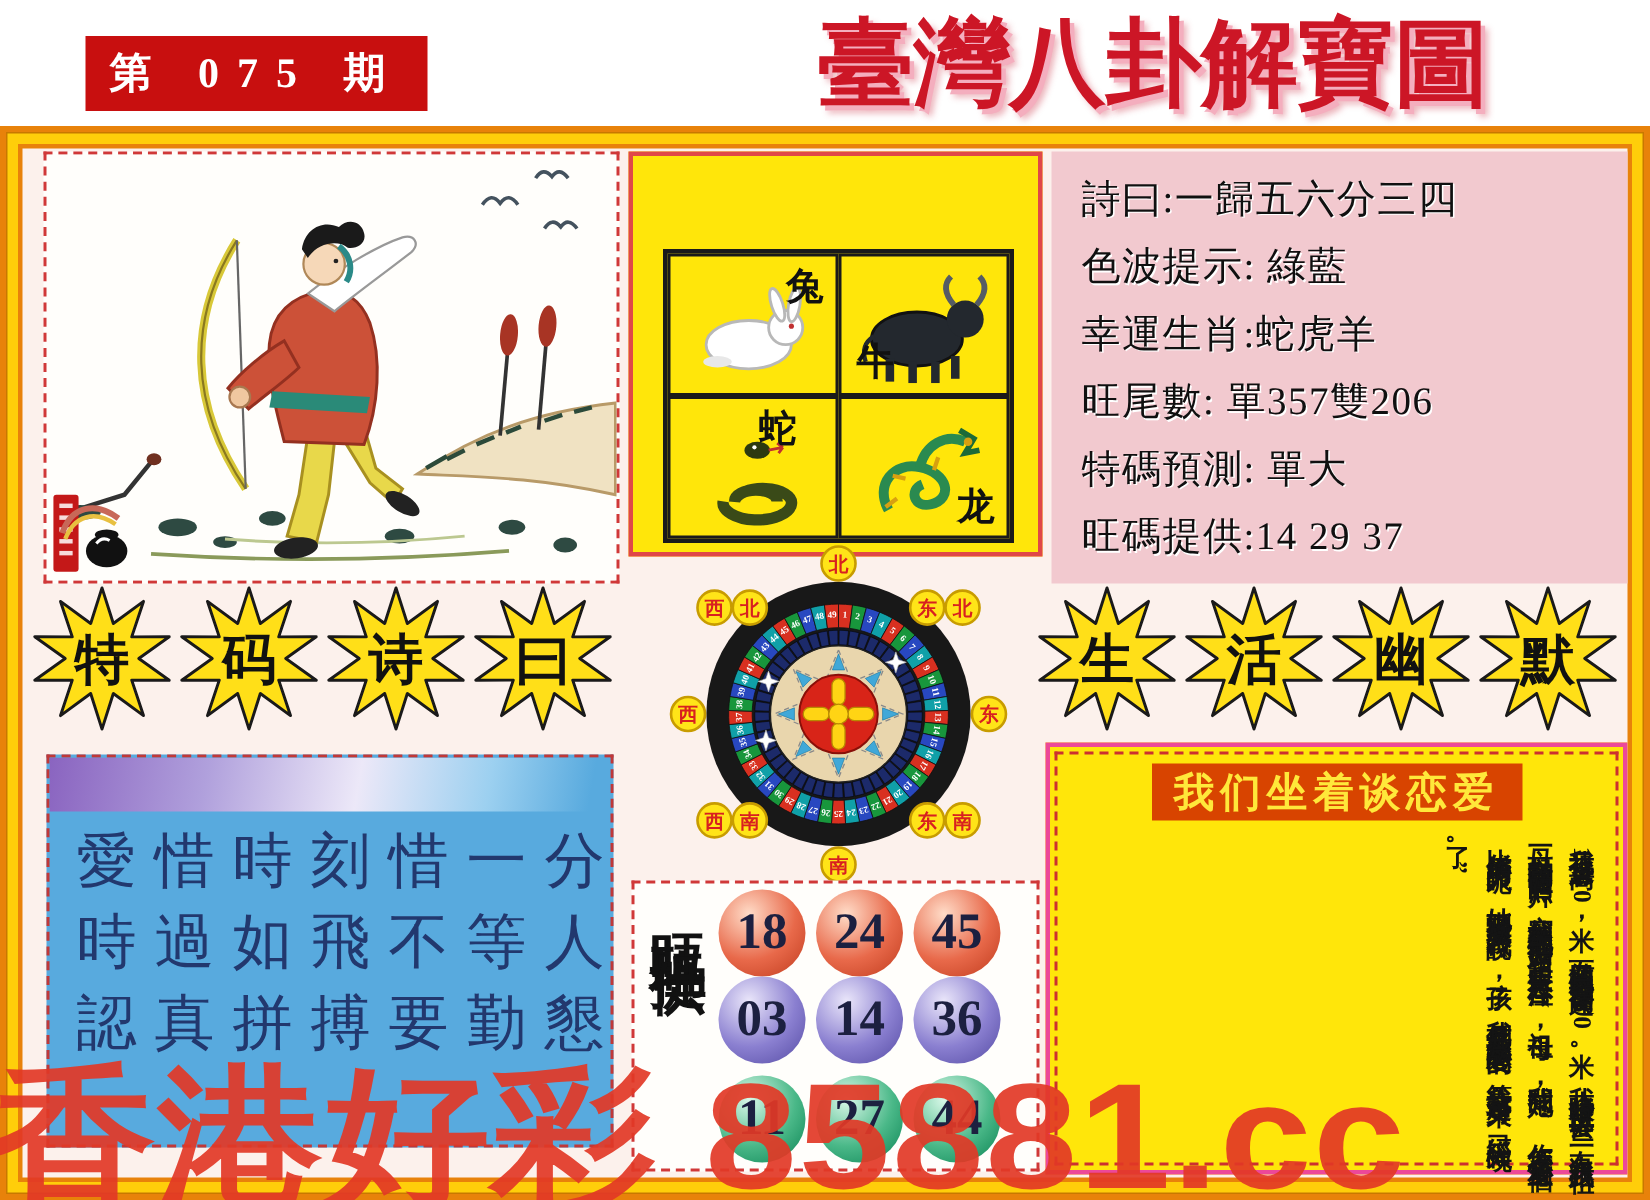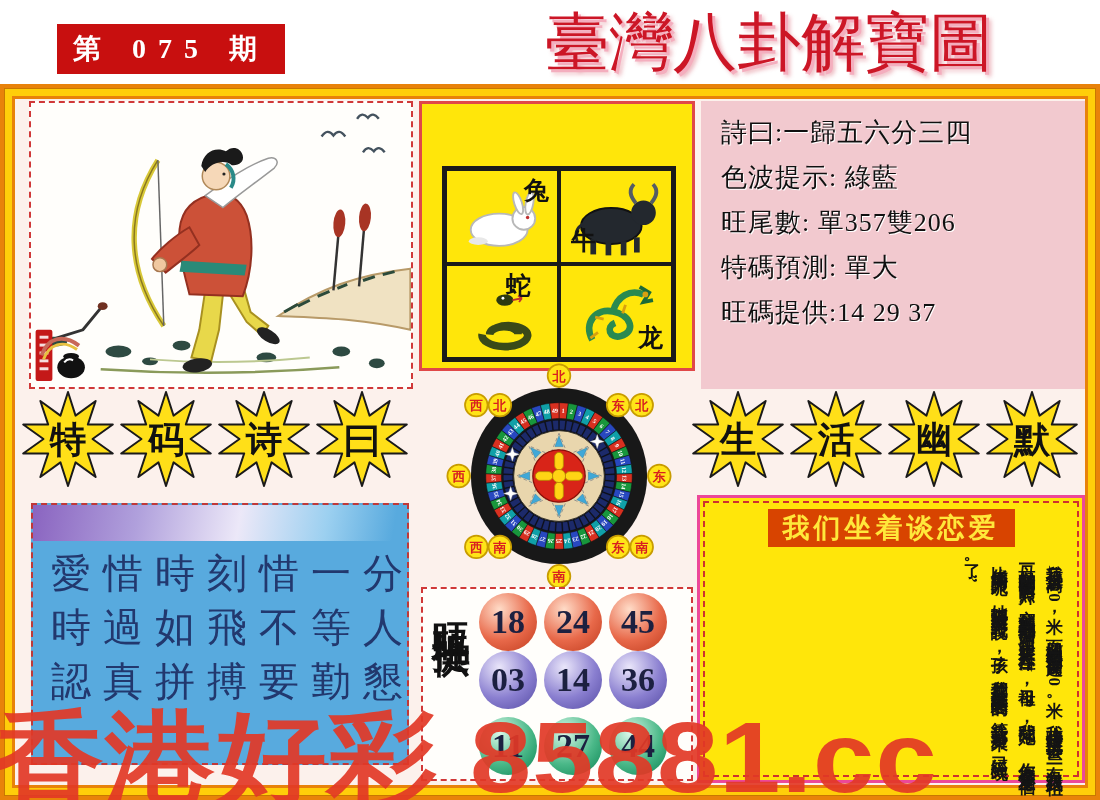--- a/index.html
+++ b/index.html
@@ -4,21 +4,21 @@
 <style>
   * { box-sizing: border-box; margin: 0; padding: 0; }
   body { background:#888; font-family:"Liberation Serif", serif; }
   .poster { position:relative; width:1100px; height:800px; background:#ffffff; overflow:hidden; margin:0 auto; }
 
   
   .issue-box { position:absolute; left:57px; top:24px; width:228px; height:50px;
     background:#c80f0f; color:#fff; font-size:28px; font-weight:700; letter-spacing:12px;
     display:flex; align-items:center; justify-content:center; font-family:"Liberation Serif",serif; }
   .main-title { position:absolute; left:545px; top:0; height:84px; display:flex; align-items:center;
-    font-size:64px; font-weight:400; color:#cc1626;
+    font-size:64px; font-weight:700; color:#cc1626;
     text-shadow: 3px 3px 0 #f4aebe, 5px 5px 4px rgba(200,40,60,.35); }
 
   
   .frame-a { position:absolute; left:0; right:0; top:84px; bottom:0; background:#e8820a; padding:4px; }
   .frame-b { width:100%; height:100%; background:#ffce0a; padding:7px; border:1px solid #c87800; }
   .frame-c { width:100%; height:100%; background:#e8820a; padding:3px; }
   .board   { position:relative; width:100%; height:100%; background:#fcf1ec; }
 
   
   .illu-box { position:absolute; left:14px; top:2px; width:384px; height:288px;
@@ -487,20 +487,21 @@
                   <div class="ball green">11</div>
                   <div class="ball green">27</div>
                   <div class="ball green">44</div>
                 </div>
               </div>
       </div>
 
       <div class="pink-box" id="info-panel">
               <div class="pink-line">詩曰:一歸五六分三四</div>
               <div class="pink-line">色波提示: 綠藍</div>
+              <div class="pink-line">幸運生肖:蛇虎羊</div>
               <div class="pink-line">旺尾數: 單357雙206</div>
               <div class="pink-line">特碼預測: 單大</div>
               <div class="pink-line">旺碼提供:14 29 37</div>
             </div>
 
       <div class="star-row star-row-right" id="stars-right">
               <div class="star"><svg viewBox="-52 -50 104 100" width="102" height="100">
                   <polygon points="0.0,-48.0 7.7,-23.8 28.2,-38.8 20.2,-14.7 45.7,-14.8 25.0,0.0 45.7,14.8 20.2,14.7 28.2,38.8 7.7,23.8 0.0,48.0 -7.7,23.8 -28.2,38.8 -20.2,14.7 -45.7,14.8 -25.0,0.0 -45.7,-14.8 -20.2,-14.7 -28.2,-38.8 -7.7,-23.8" fill="#ffdf18" stroke="#1a1a1a" stroke-width="2" stroke-linejoin="round"></polygon>
                   <text x="0" y="13" text-anchor="middle" font-size="37" font-weight="800" fill="#111" font-family="&quot;Liberation Serif&quot;,serif">生</text>
                 </svg></div>

